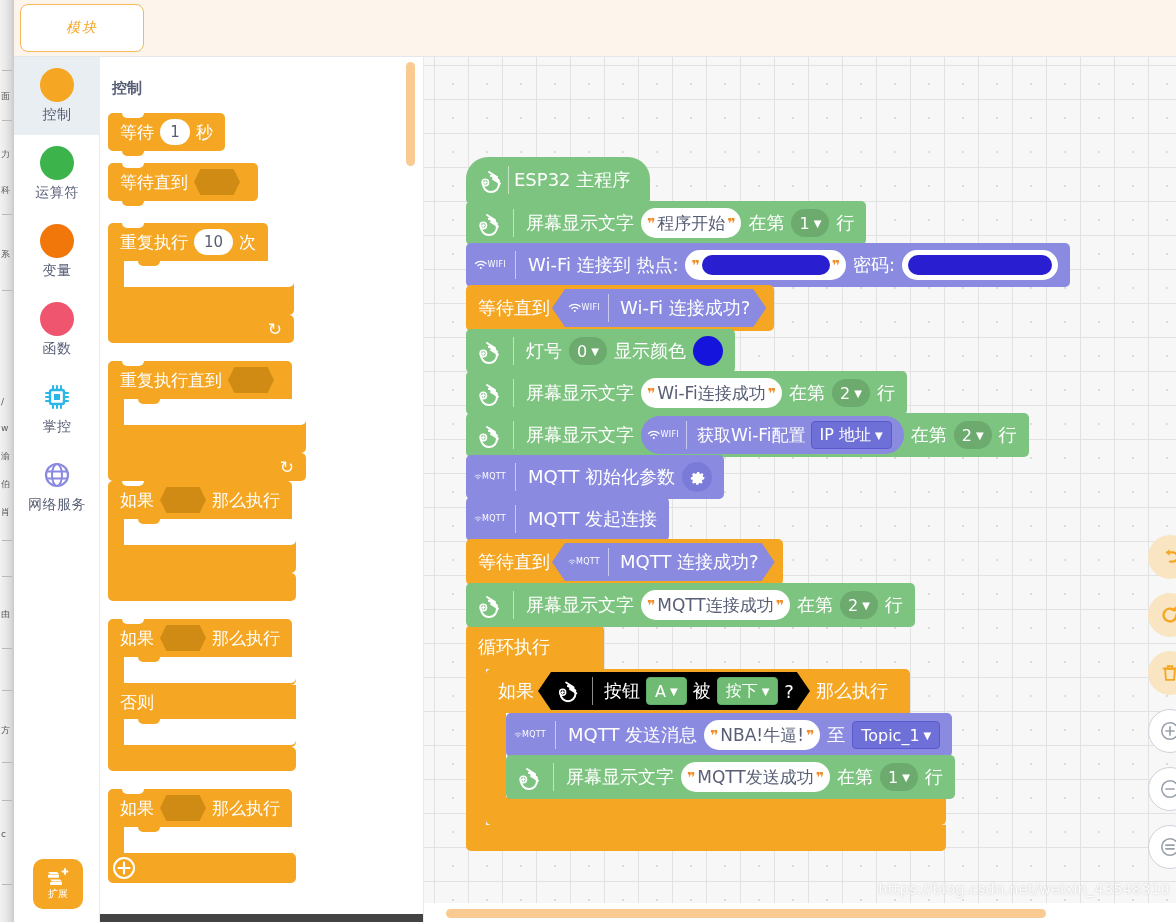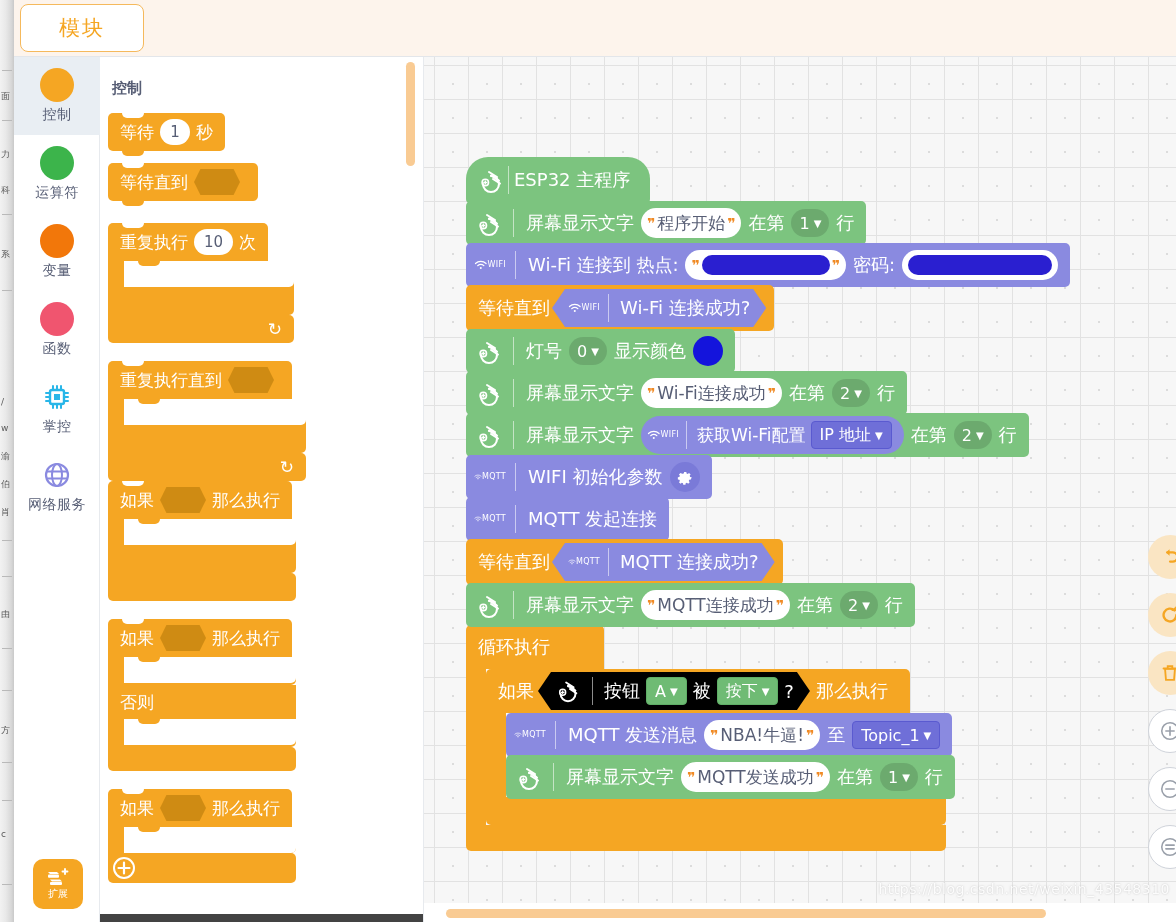--- a/index.html
+++ b/index.html
@@ -28,21 +28,21 @@
 
   
   .tabstrip {
     position: absolute; left: 14px; top: 0; width: 1162px; height: 56px;
     background: #fdf4ec;
   }
   .tab-module {
     position: absolute; left: 6px; top: 4px; width: 124px; height: 48px;
     background: #ffffff; border: 1px solid #f5b95c; border-radius: 8px;
     display: flex; align-items: center; justify-content: center;
-    color: #f5a623; font-size: 21px; letter-spacing: 2px;
+    color: #f5a623; font-size: 14px; letter-spacing: 2px; font-style: italic;
   }
 
   
   .main {
     position: absolute; left: 14px; top: 56px; width: 1162px; height: 866px;
     background: #ffffff; border-top: 1px solid #e3e6ea;
     display: flex;
   }
 
   
@@ -637,21 +637,21 @@
           <div class="stack purple">
             <span class="icon-wifi">
               <svg width="28" height="20" viewBox="0 0 28 20">
                 <path d="M3 7a16 16 0 0 1 22 0" fill="none" stroke="#fff" stroke-width="2.4" stroke-linecap="round"></path>
                 <path d="M7.5 11.5a10 10 0 0 1 13 0" fill="none" stroke="#fff" stroke-width="2.2" stroke-linecap="round"></path>
                 <circle cx="14" cy="16" r="2.1" fill="#fff"></circle>
               </svg>
               <span class="wlabel">MQTT</span>
             </span>
             <span class="vline"></span>
-            <span>WIFI 初始化参数</span>
+            <span>MQTT 初始化参数</span>
             <span class="gearbtn">
               <svg width="19" height="19" viewBox="0 0 24 24">
                 <path fill="#fff" d="M12 8.2a3.8 3.8 0 1 0 0 7.6 3.8 3.8 0 0 0 0-7.6zm9.1 5.1l-2-.3a7.3 7.3 0 0 0-.6-1.5l1.2-1.6-2-2-1.6 1.2c-.5-.3-1-.5-1.5-.6l-.3-2h-2.8l-.3 2c-.5.1-1 .3-1.5.6L7 7.9l-2 2 1.2 1.6c-.3.5-.5 1-.6 1.5l-2 .3v2.8l2 .3c.1.5.3 1 .6 1.5L5 19.5l2 2 1.6-1.2c.5.3 1 .5 1.5.6l.3 2h2.8l.3-2c.5-.1 1-.3 1.5-.6l1.6 1.2 2-2-1.2-1.6c.3-.5.5-1 .6-1.5l2-.3z" transform="translate(0,-1.6) scale(1)"></path>
               </svg>
             </span>
           </div>
         </div>
 
         <div class="row">
           <div class="stack purple">

